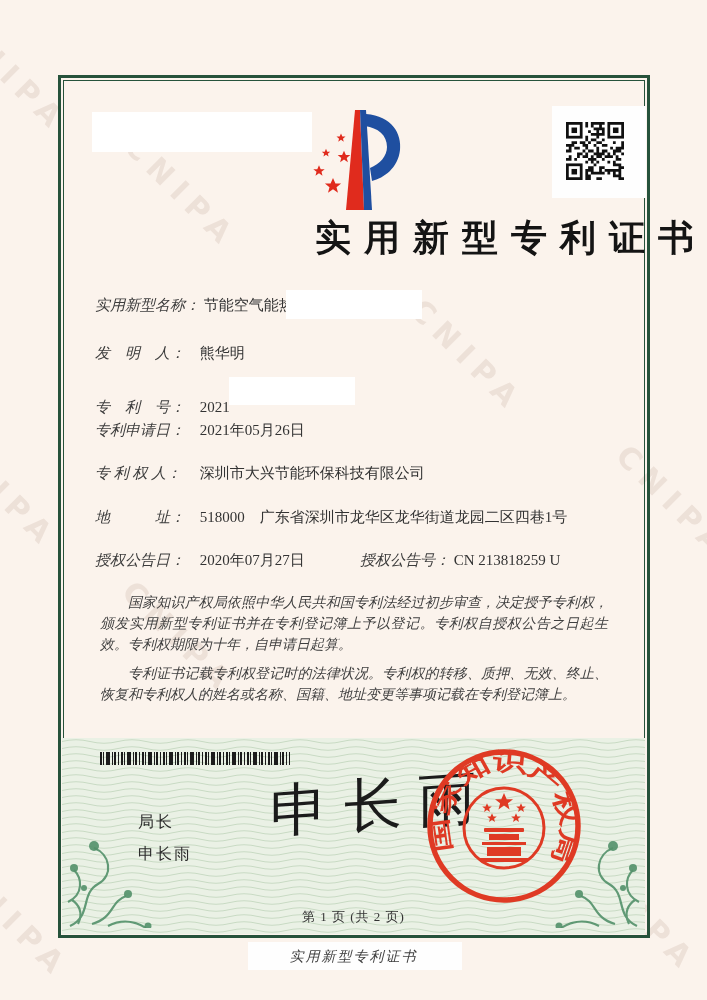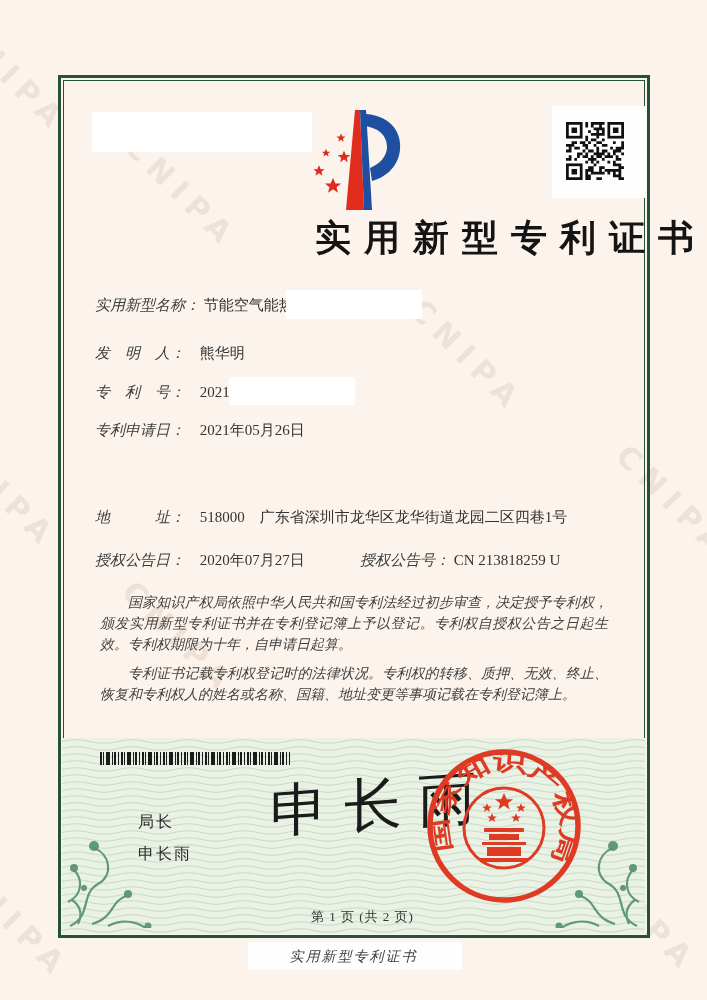--- a/index.html
+++ b/index.html
@@ -40,21 +40,21 @@
   .greenzone{position:absolute;left:62px;top:738px;width:583px;height:196px;overflow:hidden;}
   .greenzone svg.waves{position:absolute;left:0;top:0;}
   .barcode{position:absolute;left:38px;top:14px;width:190px;height:13px;
            background:
              repeating-linear-gradient(90deg,#1c1c1c 0 1px,transparent 1px 3px),
              repeating-linear-gradient(90deg,#1c1c1c 0 2px,transparent 2px 7px);}
   .sign-role{position:absolute;left:76px;top:74px;font-size:16px;color:#2b2b2b;letter-spacing:2px;text-align:right;}
   .sign-name{position:absolute;left:76px;top:106px;font-size:16px;color:#2b2b2b;letter-spacing:2px;}
   .signature{position:absolute;left:208px;top:28px;font-size:58px;color:#1b1b1b;
              letter-spacing:16px;transform:rotate(-4deg) skewX(-4deg);font-weight:500;}
-  .pageinfo{position:absolute;left:9px;top:170px;width:583px;text-align:center;
+  .pageinfo{position:absolute;left:0;top:170px;width:583px;text-align:center;
             font-size:13px;color:#333;letter-spacing:1px;}
   .orn{position:absolute;bottom:2px;}
   .orn.left{left:2px;}
   .orn.right{right:2px;transform:scaleX(-1);}
 
   
   .seal{position:absolute;left:424px;top:744px;}
   .seal-date{position:absolute;left:434px;top:858px;width:175px;text-align:center;
              font-size:13.5px;color:#3a3a3a;letter-spacing:1.5px;white-space:nowrap;}
 
@@ -122,31 +122,35 @@
     <span class="flabel">实用新型名称：</span>
     <span class="fvalue">节能空气能热水</span>
   </div>
   <div class="whitebox" style="left:286px;top:290px;width:136px;height:29px"></div>
 
   <div class="row" style="top:344px">
     <span class="flabel">发　明　人：</span>
     <span class="fvalue">熊华明</span>
   </div>
 
-  <div class="row" style="top:383px">
+  <div class="row" style="top:398px">
     <span class="flabel">专　利　号：</span>
     <span class="fvalue">2021</span>
   </div>
   <div class="whitebox" style="left:229px;top:377px;width:126px;height:28px"></div>
 
   <div class="row" style="top:421px">
     <span class="flabel">专利申请日：</span>
     <span class="fvalue">2021年05月26日</span>
   </div>
 
+  <div class="row" style="top:464px">
+    <span class="flabel">专 利 权 人：</span>
+    <span class="fvalue">深圳市大兴节能环保科技有限公司</span>
+  </div>
 
   <div class="row" style="top:508px">
     <span class="flabel">地　　　址：</span>
     <span class="fvalue">518000　广东省深圳市龙华区龙华街道龙园二区四巷1号</span>
   </div>
 
   <div class="row" style="top:551px">
     <span class="flabel">授权公告日：</span>
     <span class="fvalue">2020年07月27日</span>
     <span class="pair2">

